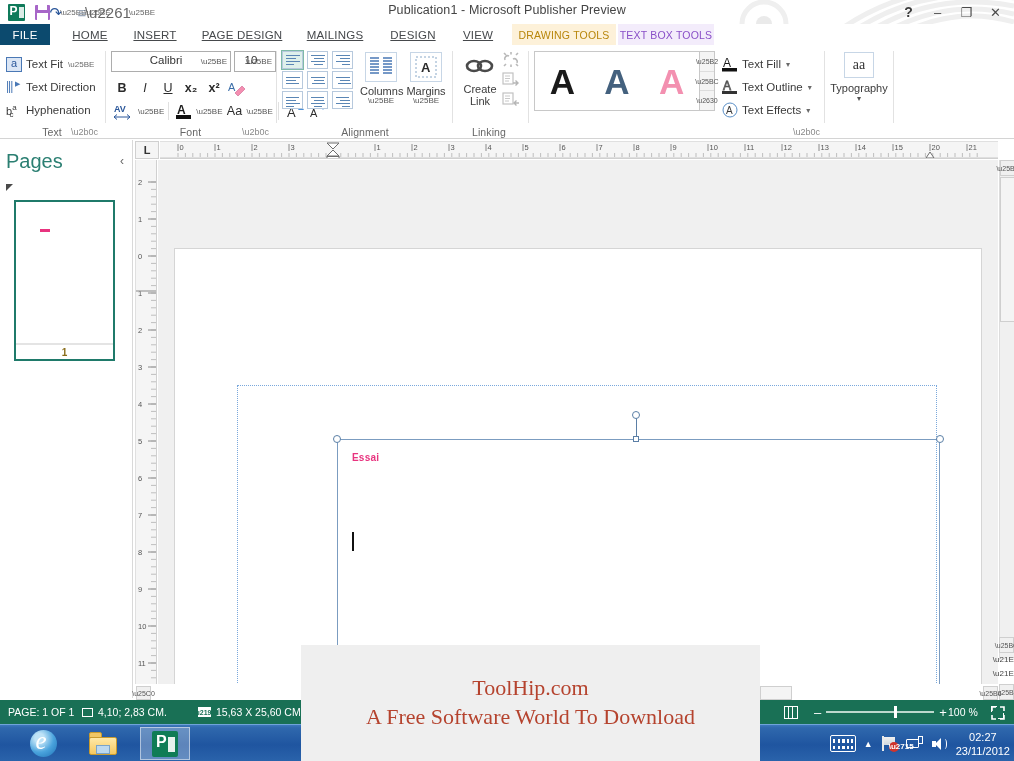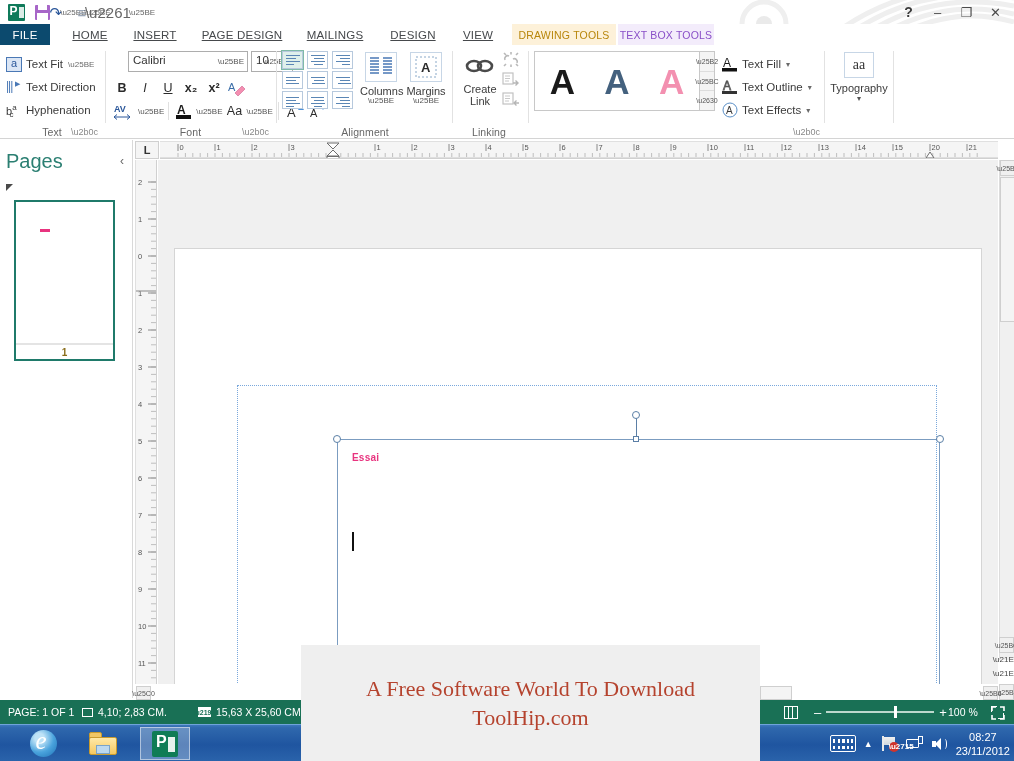--- a/index.html
+++ b/index.html
@@ -317,20 +317,21 @@
       <div class="qat-item">
         <span class="redo-ar" style="color:#9aa7b8;">≡</span>
           <span class="mini-caret">\u25BE</span>
       </div>
       <div class="qat-item">
         <span style="font-size:15px;color:#666;">\u2261</span>
           <span class="mini-caret">\u25BE</span>
       </div>
     </div>
 
+    <div class="tb-title">Publication1 - Microsoft Publisher Preview</div>
 
     <div class="win-btns">
       <div class="win-btn win-help">?</div>
       <div class="win-btn">–</div>
       <div class="win-btn">❐</div>
       <div class="win-btn">✕</div>
     </div>
   </div>
 
   <div class="tabrow">
@@ -372,21 +373,21 @@
       <div class="sm-item" style="position:absolute;left:6px;top:54px;">
         <span class="ic ic-hyph">b<sup style="font-size:8px">a</sup><sub style="font-size:8px;margin-left:-7px">c</sub></span>
         <span>Hyphenation</span>
       </div>
       <div class="rgroup-label">Text</div>
       <div class="dlg-launch" style="right:6px;">\u2b0c</div>
     </div>
     <div class="rsep" style="left:105px;"></div>
 
     <div class="rgroup" style="left:108px;width:165px;">
-      <div style="position:absolute;left:20px;top:6px;display:flex;gap:3px;">
+      <div style="position:absolute;left:3px;top:6px;display:flex;gap:3px;text-align:center;">
         <div class="fontbox">
           <span>Calibri</span>
           <span class="cmb-caret">\u25BE</span>
         </div>
         <div class="sizebox">
           <span>10</span>
           <span class="cmb-caret">\u25BE</span>
         </div>
       </div>
       <div style="position:absolute;left:3px;top:32px;display:flex;align-items:center;gap:1px;">
@@ -994,24 +995,24 @@
       <span class="net-ico">
         <span class="mon"></span>
           <span class="plg"></span>
       </span>
       <span class="spk-ico">
         <span class="sb"></span>
           <span class="sc"></span>
           <span class="sw"></span>
       </span>
       <span class="clock">
-        <span style="display:block;">08:27</span>
+        <span style="display:block;">02:27</span>
         <span style="display:block;">23/11/2012</span>
       </span>
     </div>
   </div>
 
   <div class="watermark">
+    <div class="wm-line wm-1">ToolHip.com</div>
     <div class="wm-line wm-2">A Free Software World To Download</div>
-    <div class="wm-line wm-1">ToolHip.com</div>
   </div>
 
 </div>
 
 </body></html>

